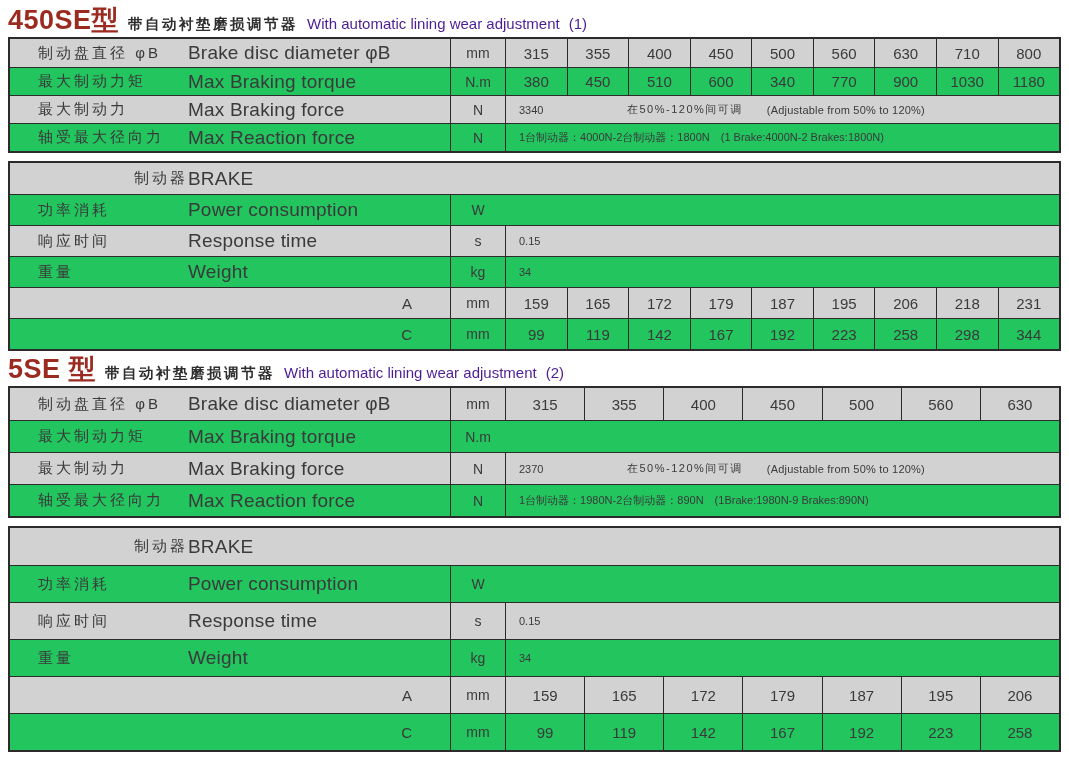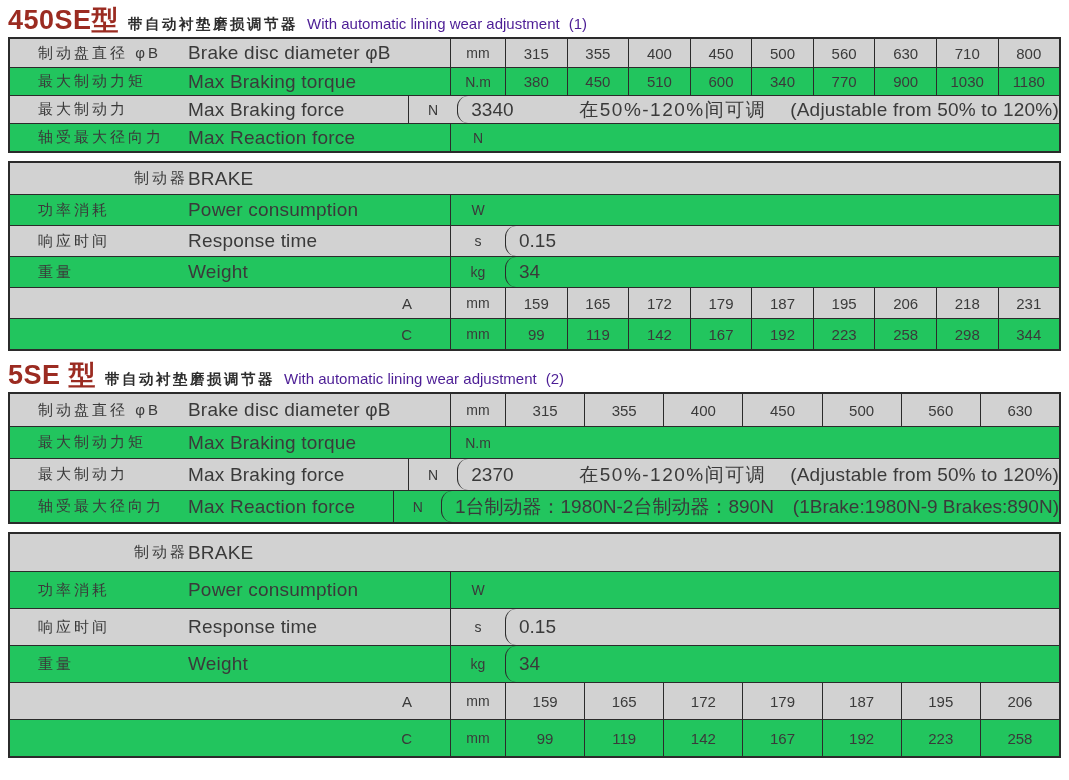--- a/index.html
+++ b/index.html
@@ -13,40 +13,40 @@
   .page { padding: 2px 8px 0 8px; }
 
   .title-row { display: flex; align-items: baseline; gap: 9px; margin: 0 0 4px 0; height: 31px; }
   .model { color: #9b2b21; font-weight: bold; font-size: 27px; letter-spacing: 0.5px; white-space: nowrap; }
   .sub-cn { font-weight: bold; font-size: 14.5px; color: #2e2e2e; letter-spacing: 2.5px; white-space: nowrap; }
   .sub-en { font-size: 15px; color: #4c1d95; white-space: nowrap; }
 
   .block { border: 2px solid #2b2b2b; background: #ffffff; }
   .spec { margin-bottom: 8px; }
   .brake-block { margin-bottom: 0; }
-  .s2-title { margin-top: 6px; }
+  .s2-title { }
 
   .row { display: flex; align-items: stretch; background: #22c55e; }
   .row + .row { border-top: 1px solid #2b2b2b; }
   .gray { background: #d2d2d2; }
 
   .s1-spec  .row { height: 28px; }
   .s1-brake .row { height: 31px; }
   .s2-spec  .row { height: 32px; }
   .s2-brake .row { height: 37px; }
 
   .cell { display: flex; align-items: center; }
   .label { width: 440px; padding-left: 28px; }
   .label .cn { display: inline-block; width: 150px; letter-spacing: 3px; font-size: 15px; white-space: nowrap; }
   .label .en { font-size: 19px; letter-spacing: 0.2px; white-space: nowrap; }
   .label-right { width: 440px; justify-content: flex-end; padding-right: 38px; font-size: 15px; }
   .unit { width: 55px; border-left: 1px solid #2b2b2b; justify-content: center; font-size: 14px; }
   .vals { flex: 1 1 0; display: flex; }
   .vcell { flex: 1 1 0; border-left: 1px solid #2b2b2b; display: flex; align-items: center; justify-content: center; font-size: 15px; }
-  .merged { flex: 1 1 0; border-left: 1px solid #2b2b2b; display: flex; align-items: center; padding-left: 13px; font-size: 19px; white-space: nowrap; border-radius: 11px; }
+  .merged { flex: 1 1 0; border-left: 1px solid #2b2b2b; display: flex; align-items: center; padding-left: 13px; font-size: 11px; white-space: nowrap; }
   .merged .mv { display: inline-block; width: 108px; }
   .merged .mcn { letter-spacing: 1.5px; margin-right: 24px; }
   .merged .men { letter-spacing: 0.2px; }
   .header-row .label { width: 100%; text-align: right; }
 </style>
 </head>
 <body>
 
 <div class="page">
 
@@ -106,20 +106,21 @@
           <span class="mcn">在50%-120%间可调</span>
           <span class="men">(Adjustable from 50% to 120%)</span>
         </div>
       </div>
       <div class="row">
         <div class="cell label">
           <span class="cn">轴受最大径向力</span>
           <span class="en">Max Reaction force</span>
         </div>
         <div class="cell unit">N</div>
+        <div class="merged">1台制动器：4000N-2台制动器：1800N　(1 Brake:4000N-2 Brakes:1800N)</div>
       </div>
     </div>
 
     <div class="block brake-block s1-brake">
       <div class="row gray header-row">
         <div class="cell label">
           <span class="cn">制动器</span>
           <span class="en">BRAKE</span>
         </div>
       </div>

